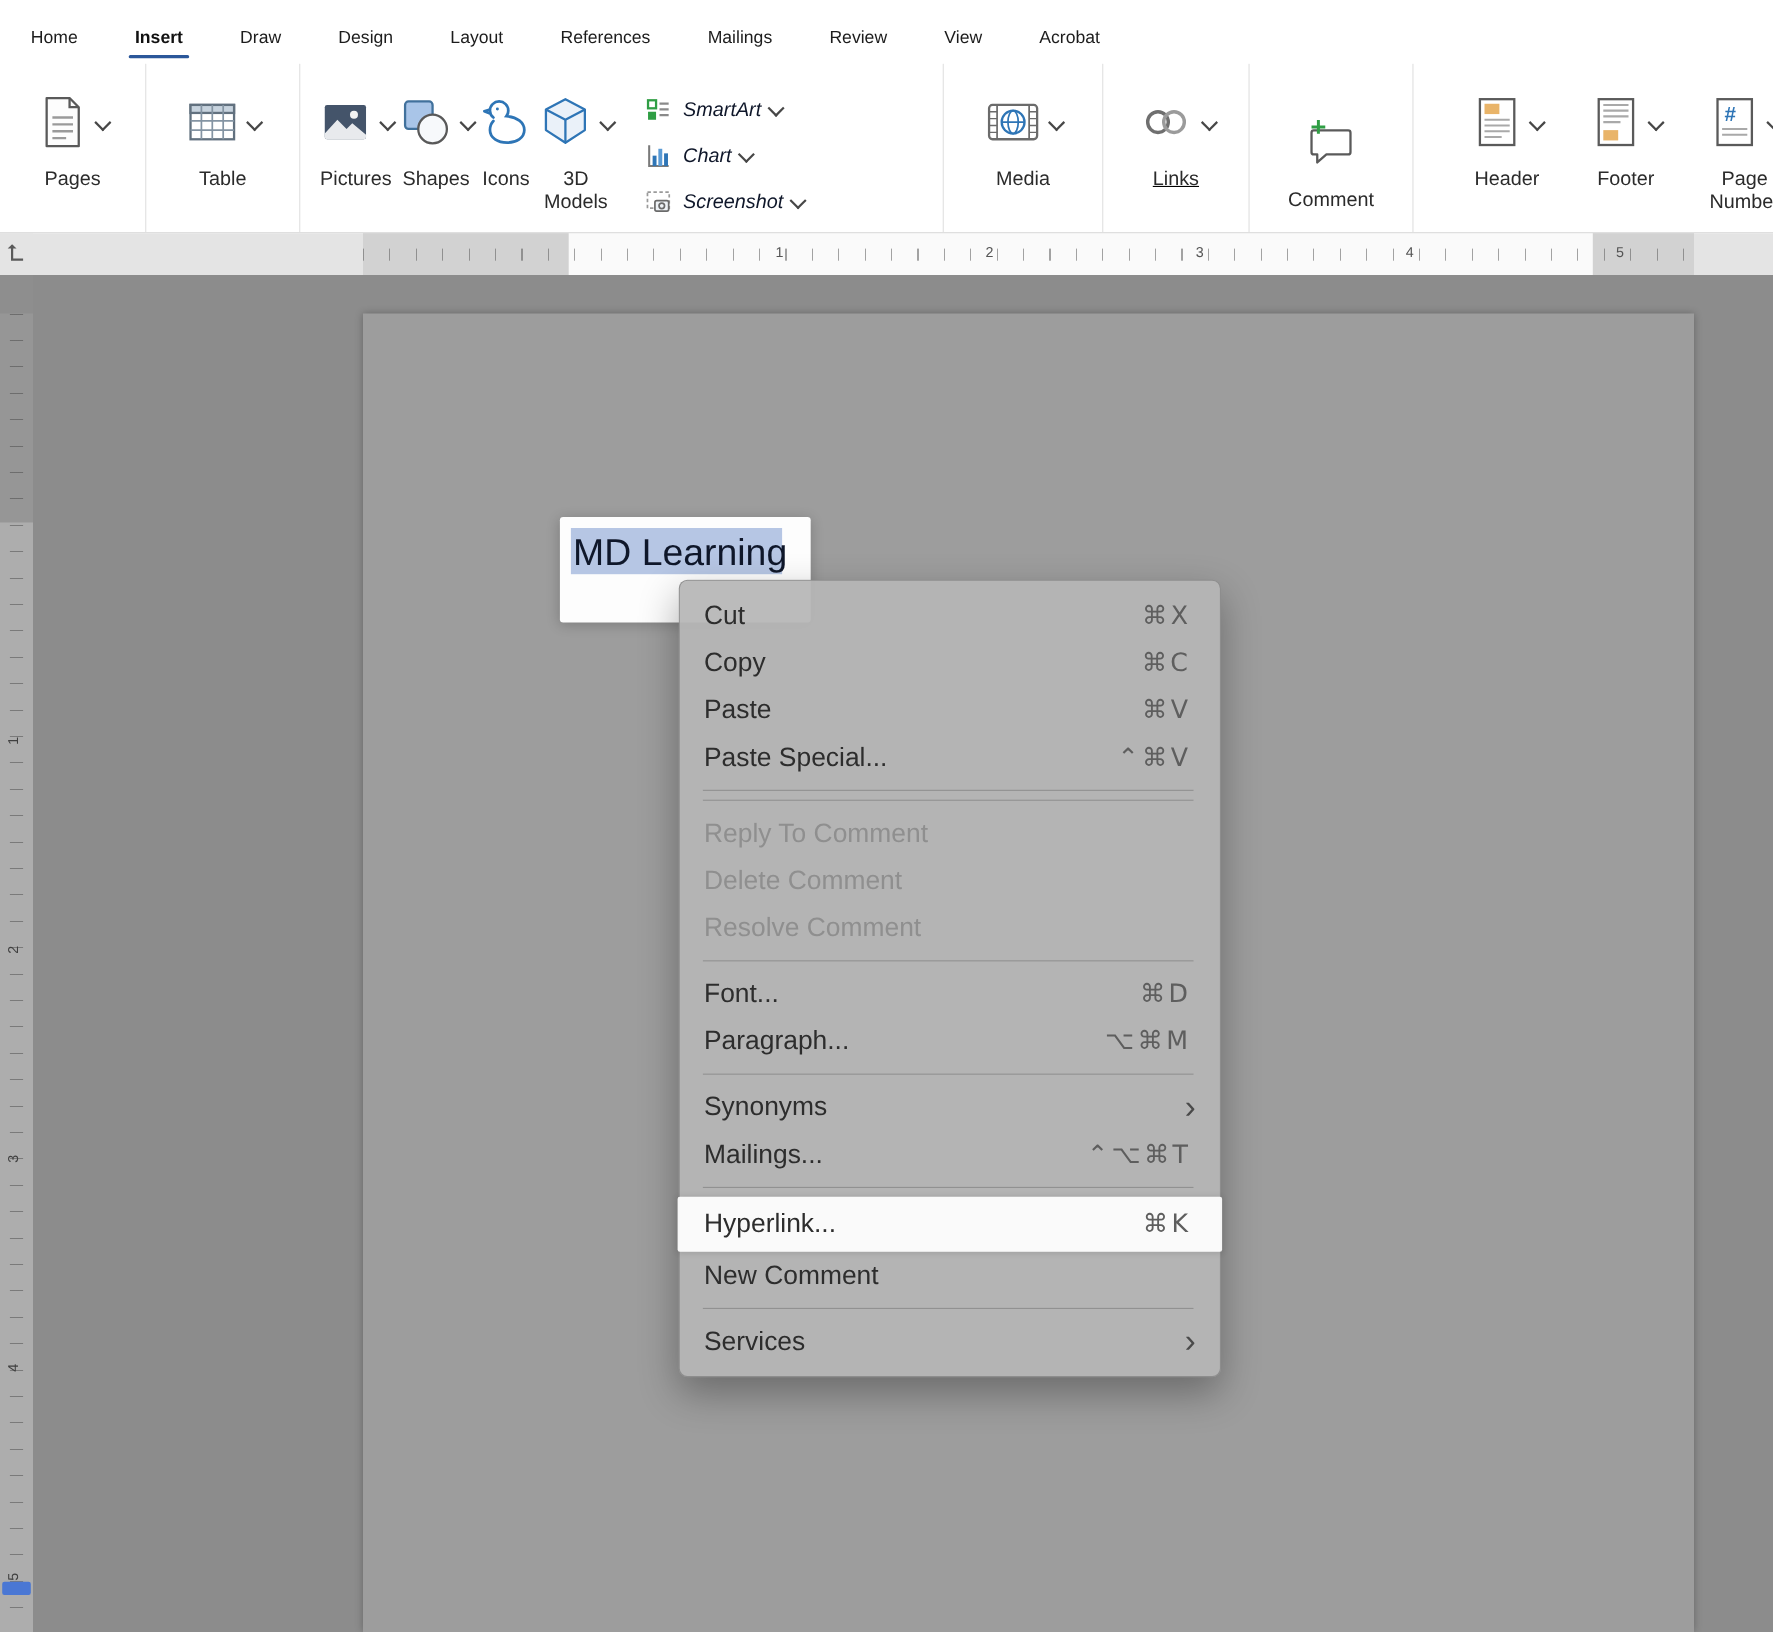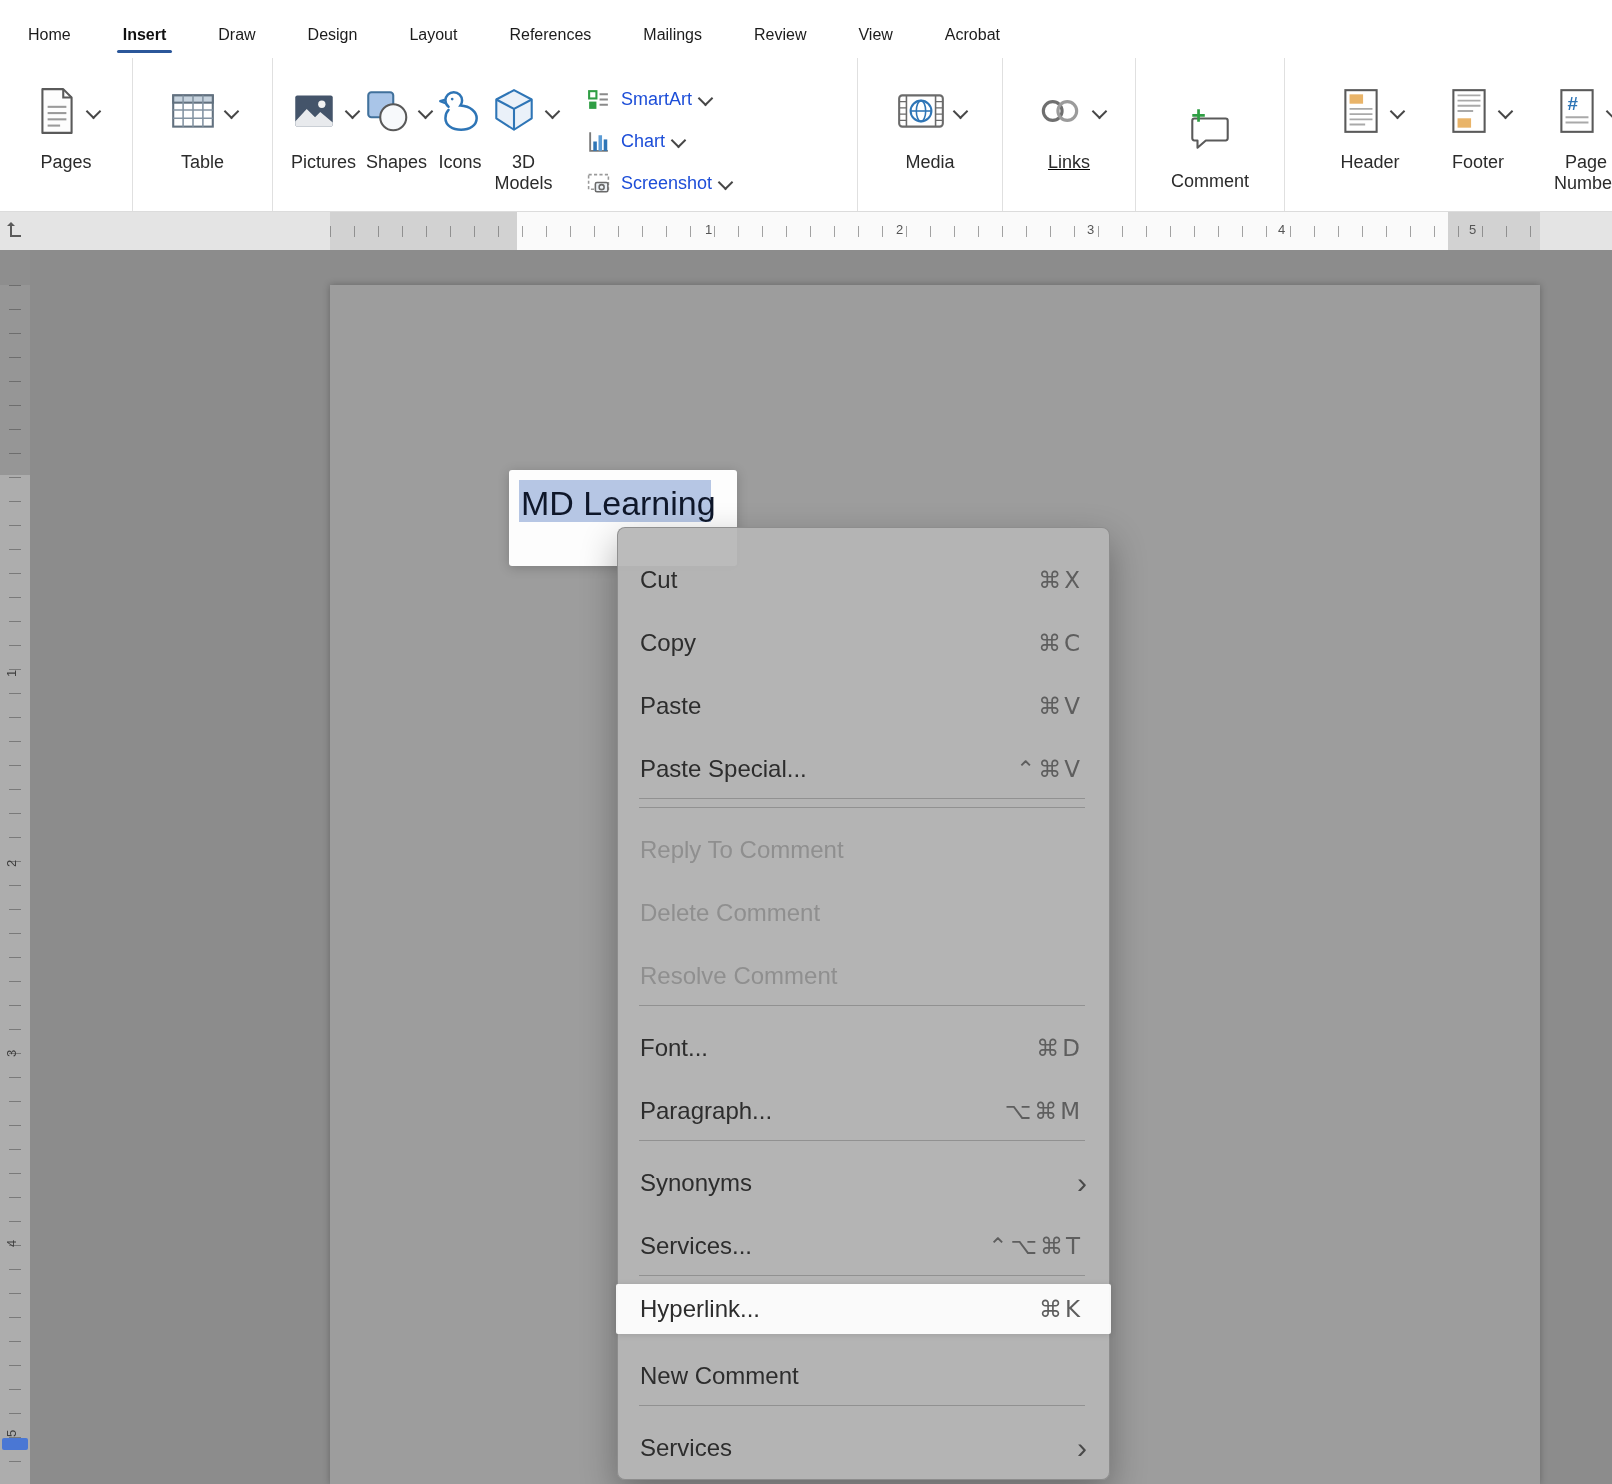--- a/index.html
+++ b/index.html
@@ -32,21 +32,21 @@
   .g-comment{width:149px;align-items:center;}
   .g-hf{flex:1;justify-content:flex-end;}
   .rbtn{display:flex;flex-direction:column;align-items:center;margin:0 2px;}
   .rbtn-top{display:flex;align-items:center;height:70px;}
   .rbtn-label{font-size:18px;color:#2b2b2b;margin-top:4px;text-align:center;line-height:21px;}
   .lbl-narrow{max-width:66px;}
   .lbl-pn{max-width:74px;}
   .chev{width:9px;height:9px;border-right:2px solid #474747;border-bottom:2px solid #474747;
     transform:rotate(45deg);margin-left:8px;margin-bottom:4px;flex:none;}
   .rstack{display:flex;flex-direction:column;margin-left:26px;}
-  .rstack-item{display:flex;align-items:center;height:42px;font-size:18px;color:#1d4ed8;}
+  .rstack-item{display:flex;align-items:center;height:42px;font-size:18px;color:#0f172a;font-style:italic;}
   .rstack-item .sicon{width:26px;height:26px;margin-right:9px;display:flex;align-items:center;}
   .rstack-item .chev{margin-bottom:2px;}
   .btn-pn{margin-right:-26px;}
   .w104{width:104px;}
 
   
   .hruler{position:absolute;top:212px;left:0;right:0;height:38px;background:#e4e4e4;}
   .hz-page{position:absolute;left:330px;width:1210px;top:0;bottom:0;background:#d2d2d2;}
   .hz-content{position:absolute;left:517px;width:931px;top:0;bottom:0;background:#fafafa;}
   .hz-ticks{position:absolute;left:330px;width:1210px;top:14px;height:11px;
@@ -78,21 +78,21 @@
   .spot-text{position:absolute;left:479px;top:220px;width:228px;height:96px;background:#fdfdfd;
     border-radius:3px;box-shadow:0 2px 12px rgba(0,0,0,.2);}
   .sel-block{position:absolute;left:10px;top:10px;width:192px;height:42px;background:#b6c6e4;}
   .sel-text{position:absolute;left:12px;top:14px;font-size:34px;color:#0f172a;white-space:nowrap;}
 
   
   .cmenu{position:absolute;left:587px;top:277px;width:493px;box-sizing:border-box;
     background:rgba(182,182,182,0.93);border:1px solid rgba(110,110,110,0.55);
     border-radius:8px;box-shadow:0 14px 36px rgba(0,0,0,.32);padding:10px 0;}
   .cm-row{display:flex;align-items:center;justify-content:space-between;height:43px;
-    padding:0 26px 0 22px;font-size:24px;color:#2d2d2d;white-space:nowrap;margin-top:20px;}
+    padding:0 26px 0 22px;font-size:24px;color:#2d2d2d;white-space:nowrap;}
   .cm-row.disabled{color:#8f8f8f;}
   .cm-row.highlight{background:rgba(255,255,255,0.93);height:50px;margin:0 -2px;
     padding:0 28px 0 24px;border-radius:2px;box-shadow:0 1px 6px rgba(0,0,0,.12);gap:16px;}
   .cm-label{flex:1;overflow:hidden;text-overflow:ellipsis;}
   .cm-short{color:#5e5e5e;font-size:23px;letter-spacing:3px;
     font-family:"DejaVu Sans","Liberation Sans",sans-serif;}
   .cm-arrow{color:#4a4a4a;font-size:30px;line-height:20px;margin-right:-4px;}
   .cm-sep{height:1px;background:rgba(80,80,80,0.35);margin:8px 24px 8px 21px;}
 </style>
 </head>
@@ -415,21 +415,21 @@
         <div class="cm-row">
           <span class="cm-label">Paragraph...</span>
           <span class="cm-short">⌥⌘M</span>
         </div>
         <div class="cm-sep"></div>
         <div class="cm-row">
           <span class="cm-label">Synonyms</span>
           <span class="cm-arrow">›</span>
         </div>
         <div class="cm-row">
-          <span class="cm-label">Services...</span>
+          <span class="cm-label">Mailings...</span>
           <span class="cm-short">⌃⌥⌘T</span>
         </div>
         <div class="cm-sep"></div>
         <div class="cm-row highlight">
           <span class="cm-label">Hyperlink...</span>
           <span class="cm-short">⌘K</span>
         </div>
         <div class="cm-row">
           <span class="cm-label">New Comment</span>
         </div>

